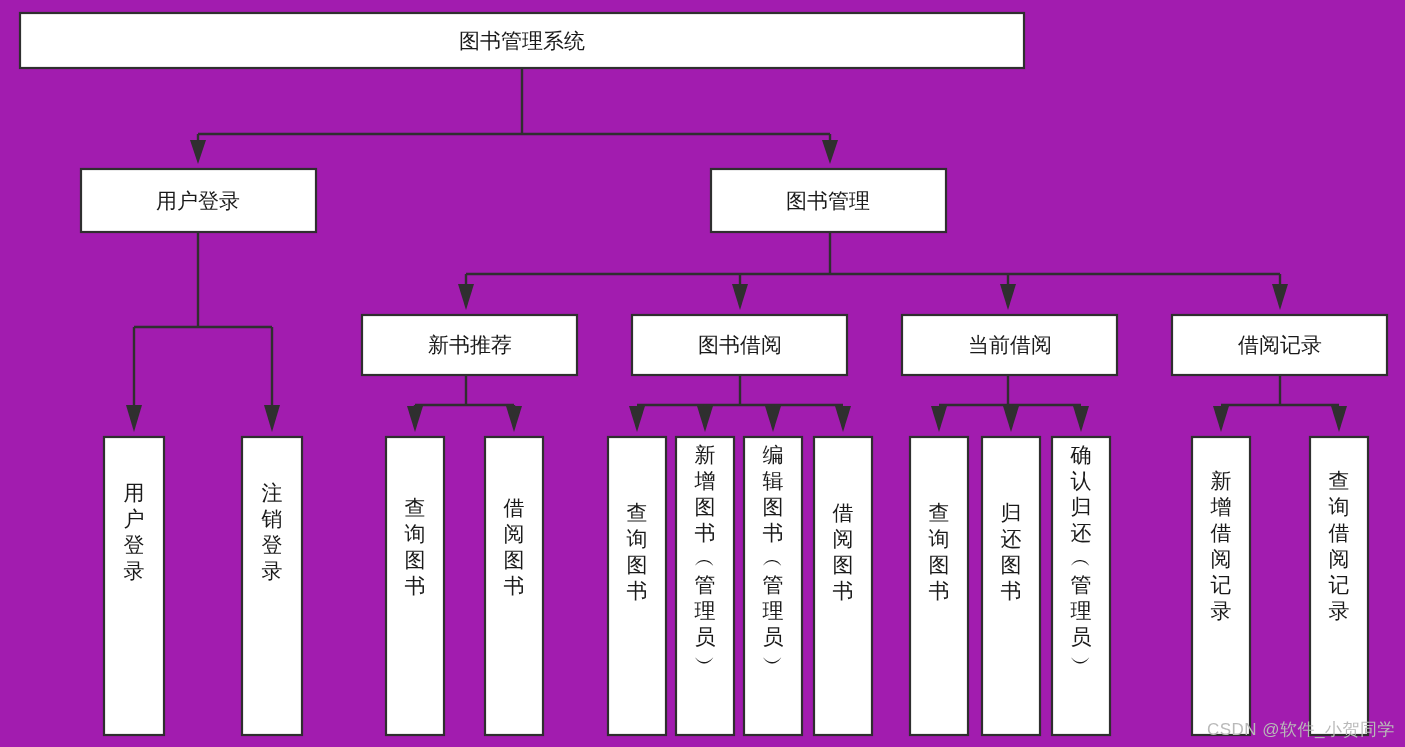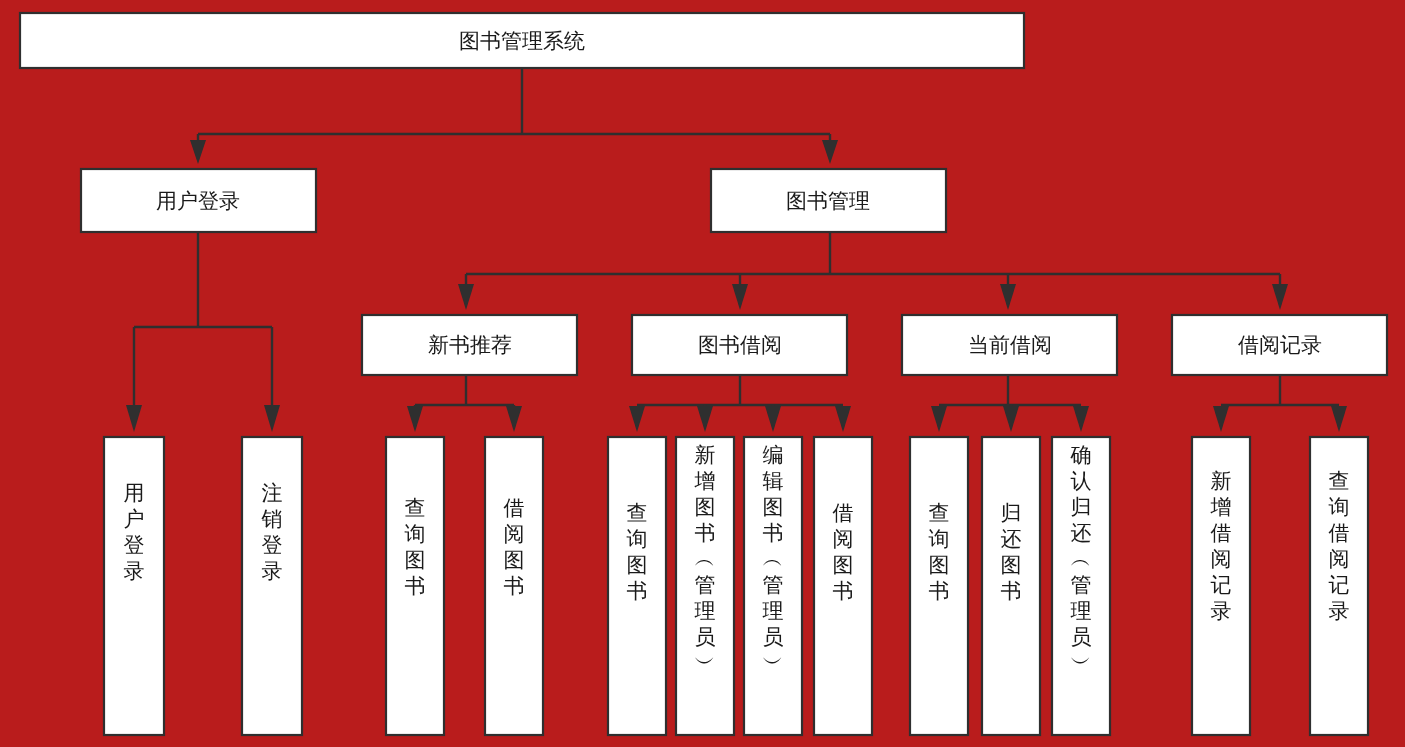--- a/index.html
+++ b/index.html
@@ -10,21 +10,21 @@
   body {
     width: 1405px;
     height: 747px;
     font-family: "Liberation Sans", "DejaVu Sans", sans-serif;
     overflow: hidden;
   }
   #diagram-root {
     position: relative;
     width: 1405px;
     height: 747px;
-    background: #b91c1c;
+    background: #a21caf;
   }
   svg.flow-svg {
     position: absolute;
     left: 0;
     top: 0;
     width: 1405px;
     height: 747px;
   }
   .node-box {
     fill: #ffffff;
@@ -234,13 +234,14 @@
       <text class="leaf-label" x="1221" y="488"><tspan x="1221" dy="0">新</tspan><tspan x="1221" dy="26">增</tspan><tspan x="1221" dy="26">借</tspan><tspan x="1221" dy="26">阅</tspan><tspan x="1221" dy="26">记</tspan><tspan x="1221" dy="26">录</tspan></text>
     </g>
 
     <g>
       <rect class="node-box" x="1310" y="437" width="58" height="298"></rect>
       <text class="leaf-label" x="1339" y="488"><tspan x="1339" dy="0">查</tspan><tspan x="1339" dy="26">询</tspan><tspan x="1339" dy="26">借</tspan><tspan x="1339" dy="26">阅</tspan><tspan x="1339" dy="26">记</tspan><tspan x="1339" dy="26">录</tspan></text>
     </g>
 
   </svg>
 
+  <div class="watermark-text">CSDN @软件_小贺同学</div>
 </div>
 
 </body></html>

